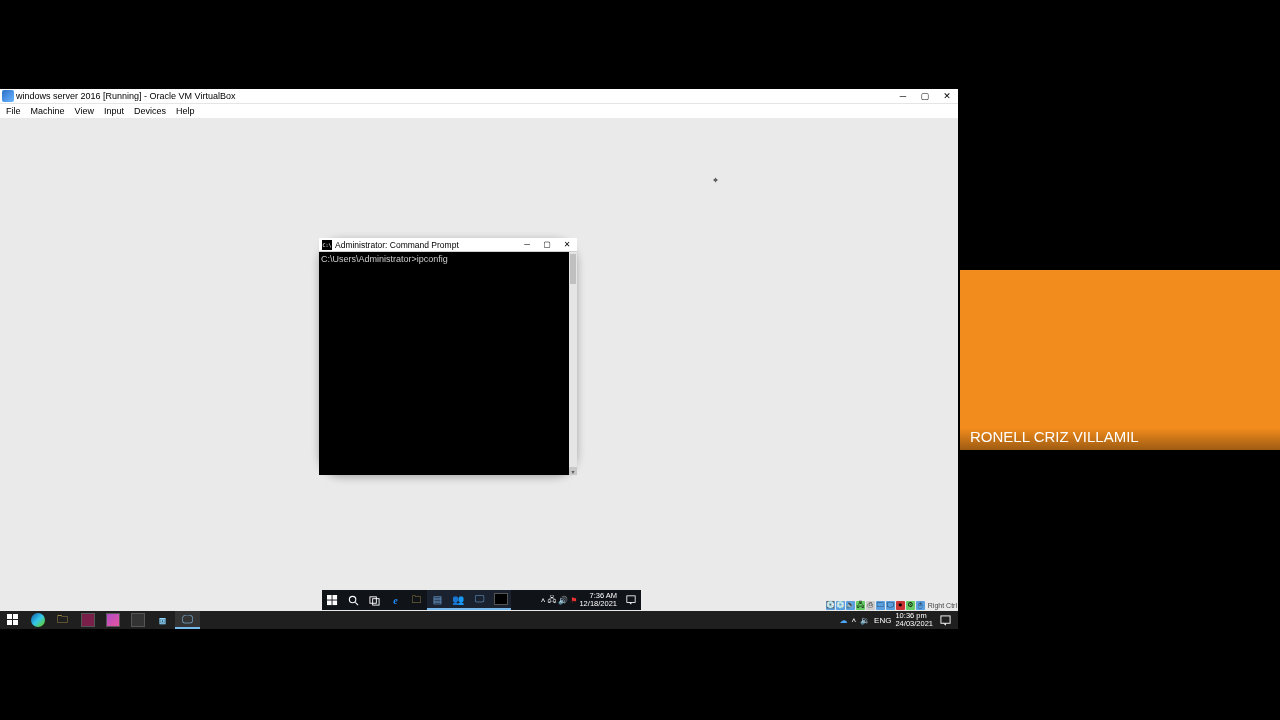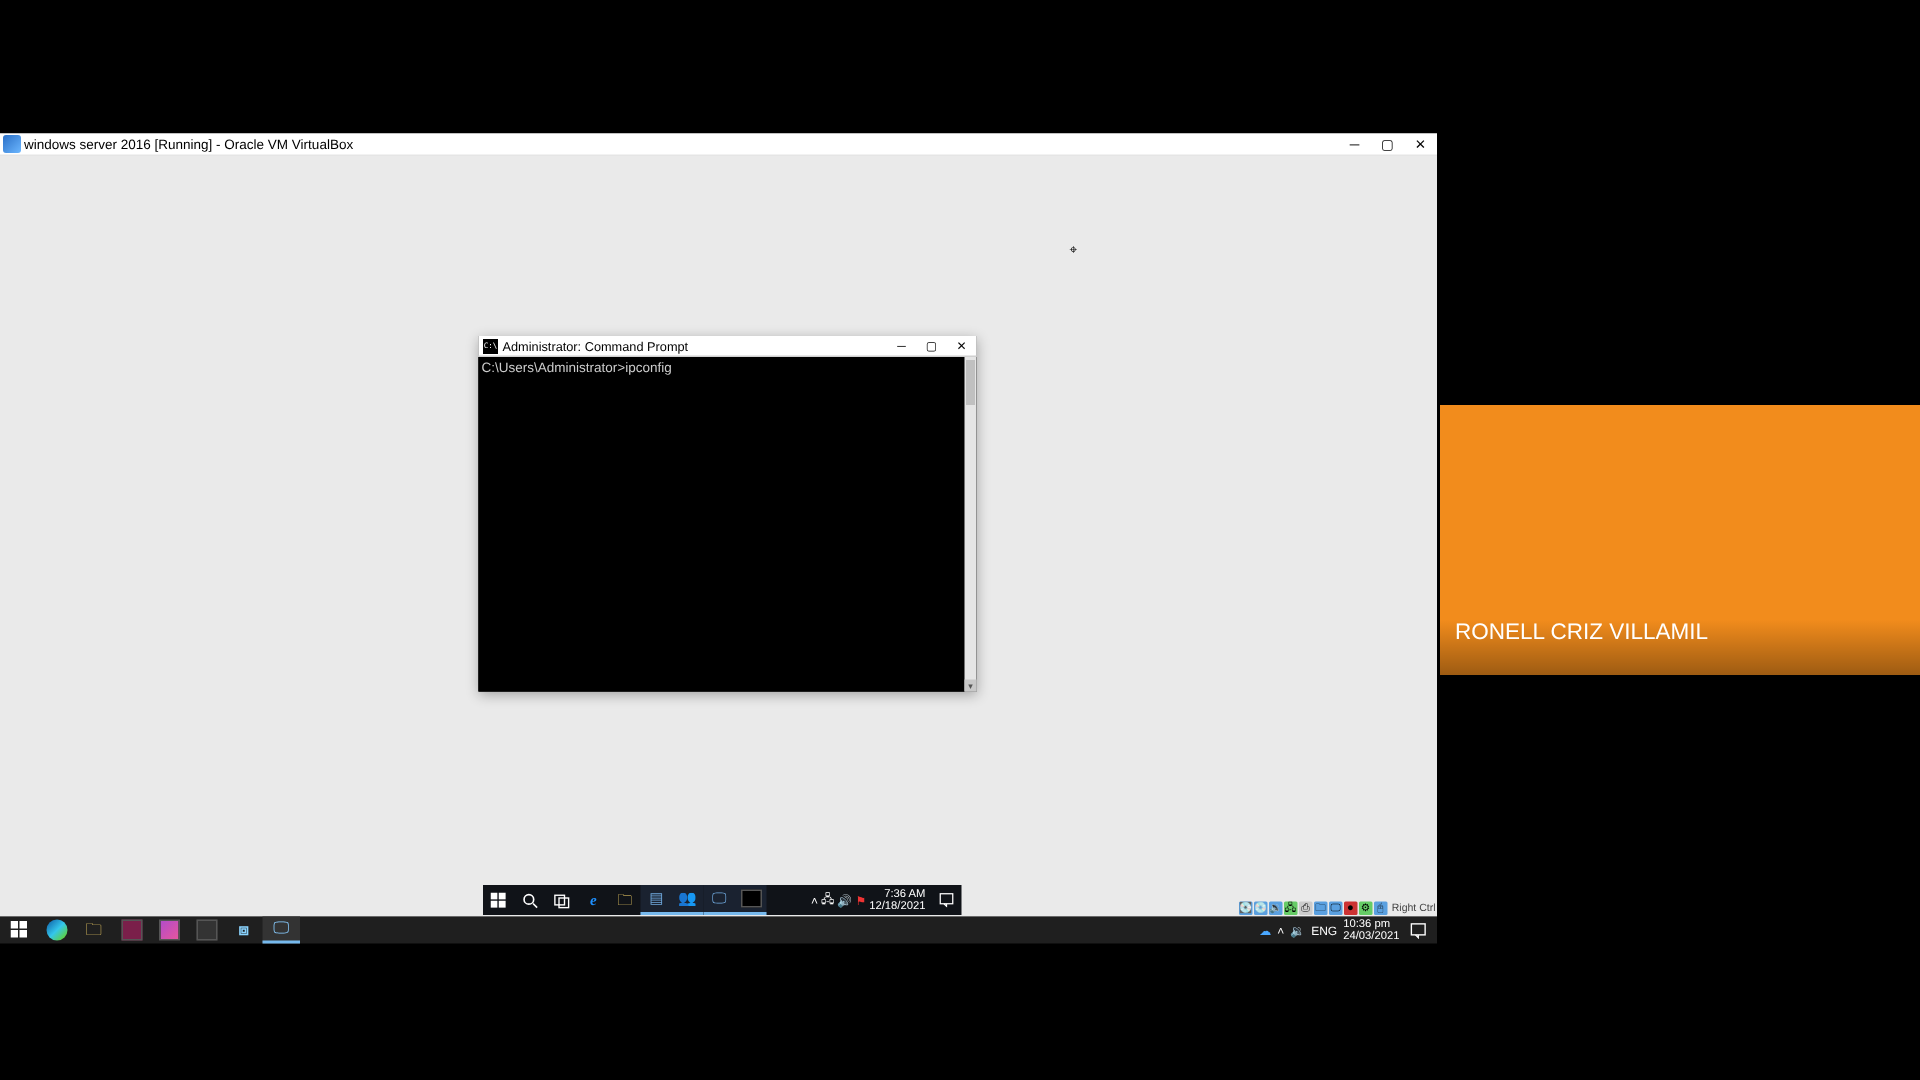--- a/index.html
+++ b/index.html
@@ -15,21 +15,21 @@
 
   .vbox-menubar { height: 14px; background: #fff; display: flex; align-items: center; font-size: 9px; gap: 2px; padding-left: 2px; }
   .vbox-menubar span { padding: 0 4px; }
 
   .vbox-client { flex: 1; background: #eaeaea; position: relative; }
 
   
   .guest-cursor { position:absolute; left:713px; top:57px; font-size:9px; color:#000; }
 
   
-  .cmd-window { position:absolute; left:319px; top:120px; width:332px; height:237px; background:#404040; box-shadow: 0 2px 8px rgba(0,0,0,.3); display:flex; flex-direction:column; }
+  .cmd-window { position:absolute; left:319px; top:120px; width:258px; height:237px; background:#eab308; box-shadow: 0 2px 8px rgba(0,0,0,.3); display:flex; flex-direction:column;border-radius:23px; }
   .cmd-titlebar { height:14px; background:#fff; border-bottom:1px solid #d0d0d0; display:flex; align-items:center; font-size:8.5px; color:#000; }
   .cmd-titlebar .cmd-icon { width:10px; height:10px; margin:0 3px; background:#000; display:flex; align-items:center; justify-content:center; }
   .cmd-titlebar .cmd-icon::after { content:"C:\\"; color:#fff; font-size:5px; font-family:monospace; }
   .cmd-titlebar .title { flex:1; }
   .cmd-titlebar .win-btns { display:flex; height:100%; }
   .cmd-titlebar .win-btn { width:20px; height:100%; display:flex; align-items:center; justify-content:center; font-size:8px; }
   .cmd-body-wrap { flex:1; display:flex; background:#000; }
   .cmd-body { flex:1; background:#000; color:#ccc; font-family:"Consolas","Courier New",monospace; font-size:9px; padding:2px 2px; white-space:pre; }
   .cmd-scroll { width:8px; background:#e5e5e5; position:relative; }
   .cmd-scroll .thumb { position:absolute; top:2px; left:1px; width:6px; height:30px; background:#c0c0c0; }
@@ -59,40 +59,48 @@
   .host-taskbar .tbtn { width:25px; height:18px; display:flex; align-items:center; justify-content:center; font-size:11px; }
   .host-taskbar .spacer { flex:1; }
   .host-taskbar .tray { display:flex; align-items:center; gap:4px; font-size:8px; padding-right:4px; }
   .host-taskbar .clock { font-size:7.5px; line-height:8px; text-align:left; color:#fff; }
   .edge-icon { background:linear-gradient(135deg,#0c59a4,#34c6eb,#6dd400); width:14px; height:14px; border-radius:50%; }
   .vbox-icon { color:#8ad4ff; font-weight:bold; }
   .app-square { width:14px; height:14px; background:#333; border:1px solid #555; }
 
   
   .overlay-participant { position:absolute; right:0; top:270px; width:320px; height:180px; background:#f28c1c; display:flex; align-items:flex-end; }
-  .overlay-participant .name { color:#fff; font-size:15px; font-weight:500; padding:0 10px 20px; width:100%; background:linear-gradient(to top, rgba(0,0,0,.35), rgba(0,0,0,0)); }
+  .overlay-participant .name { color:#fff; font-size:15px; font-weight:500; padding:0 10px 5px; width:100%; background:linear-gradient(to top, rgba(0,0,0,.35), rgba(0,0,0,0)); }
 
   
   svg { display:block; }
 </style>
 </head>
 <body>
 
 <div class="vbox-window">
 
   <div class="vbox-titlebar">
     <div class="app-icon"></div>
     <div class="title">windows server 2016 [Running] - Oracle VM VirtualBox</div>
     <div class="win-btns">
       <div class="win-btn">─</div>
       <div class="win-btn">▢</div>
       <div class="win-btn close">✕</div>
     </div>
   </div>
 
+  <div class="vbox-menubar">
+    <span>File</span>
+    <span>Machine</span>
+    <span>View</span>
+    <span>Input</span>
+    <span>Devices</span>
+    <span>Help</span>
+  </div>
 
   <div class="vbox-client">
 
     <span class="guest-cursor">⌖</span>
 
     <div class="cmd-window">
       <div class="cmd-titlebar">
         <div class="cmd-icon"></div>
         <div class="title">Administrator: Command Prompt</div>
         <div class="win-btns">

